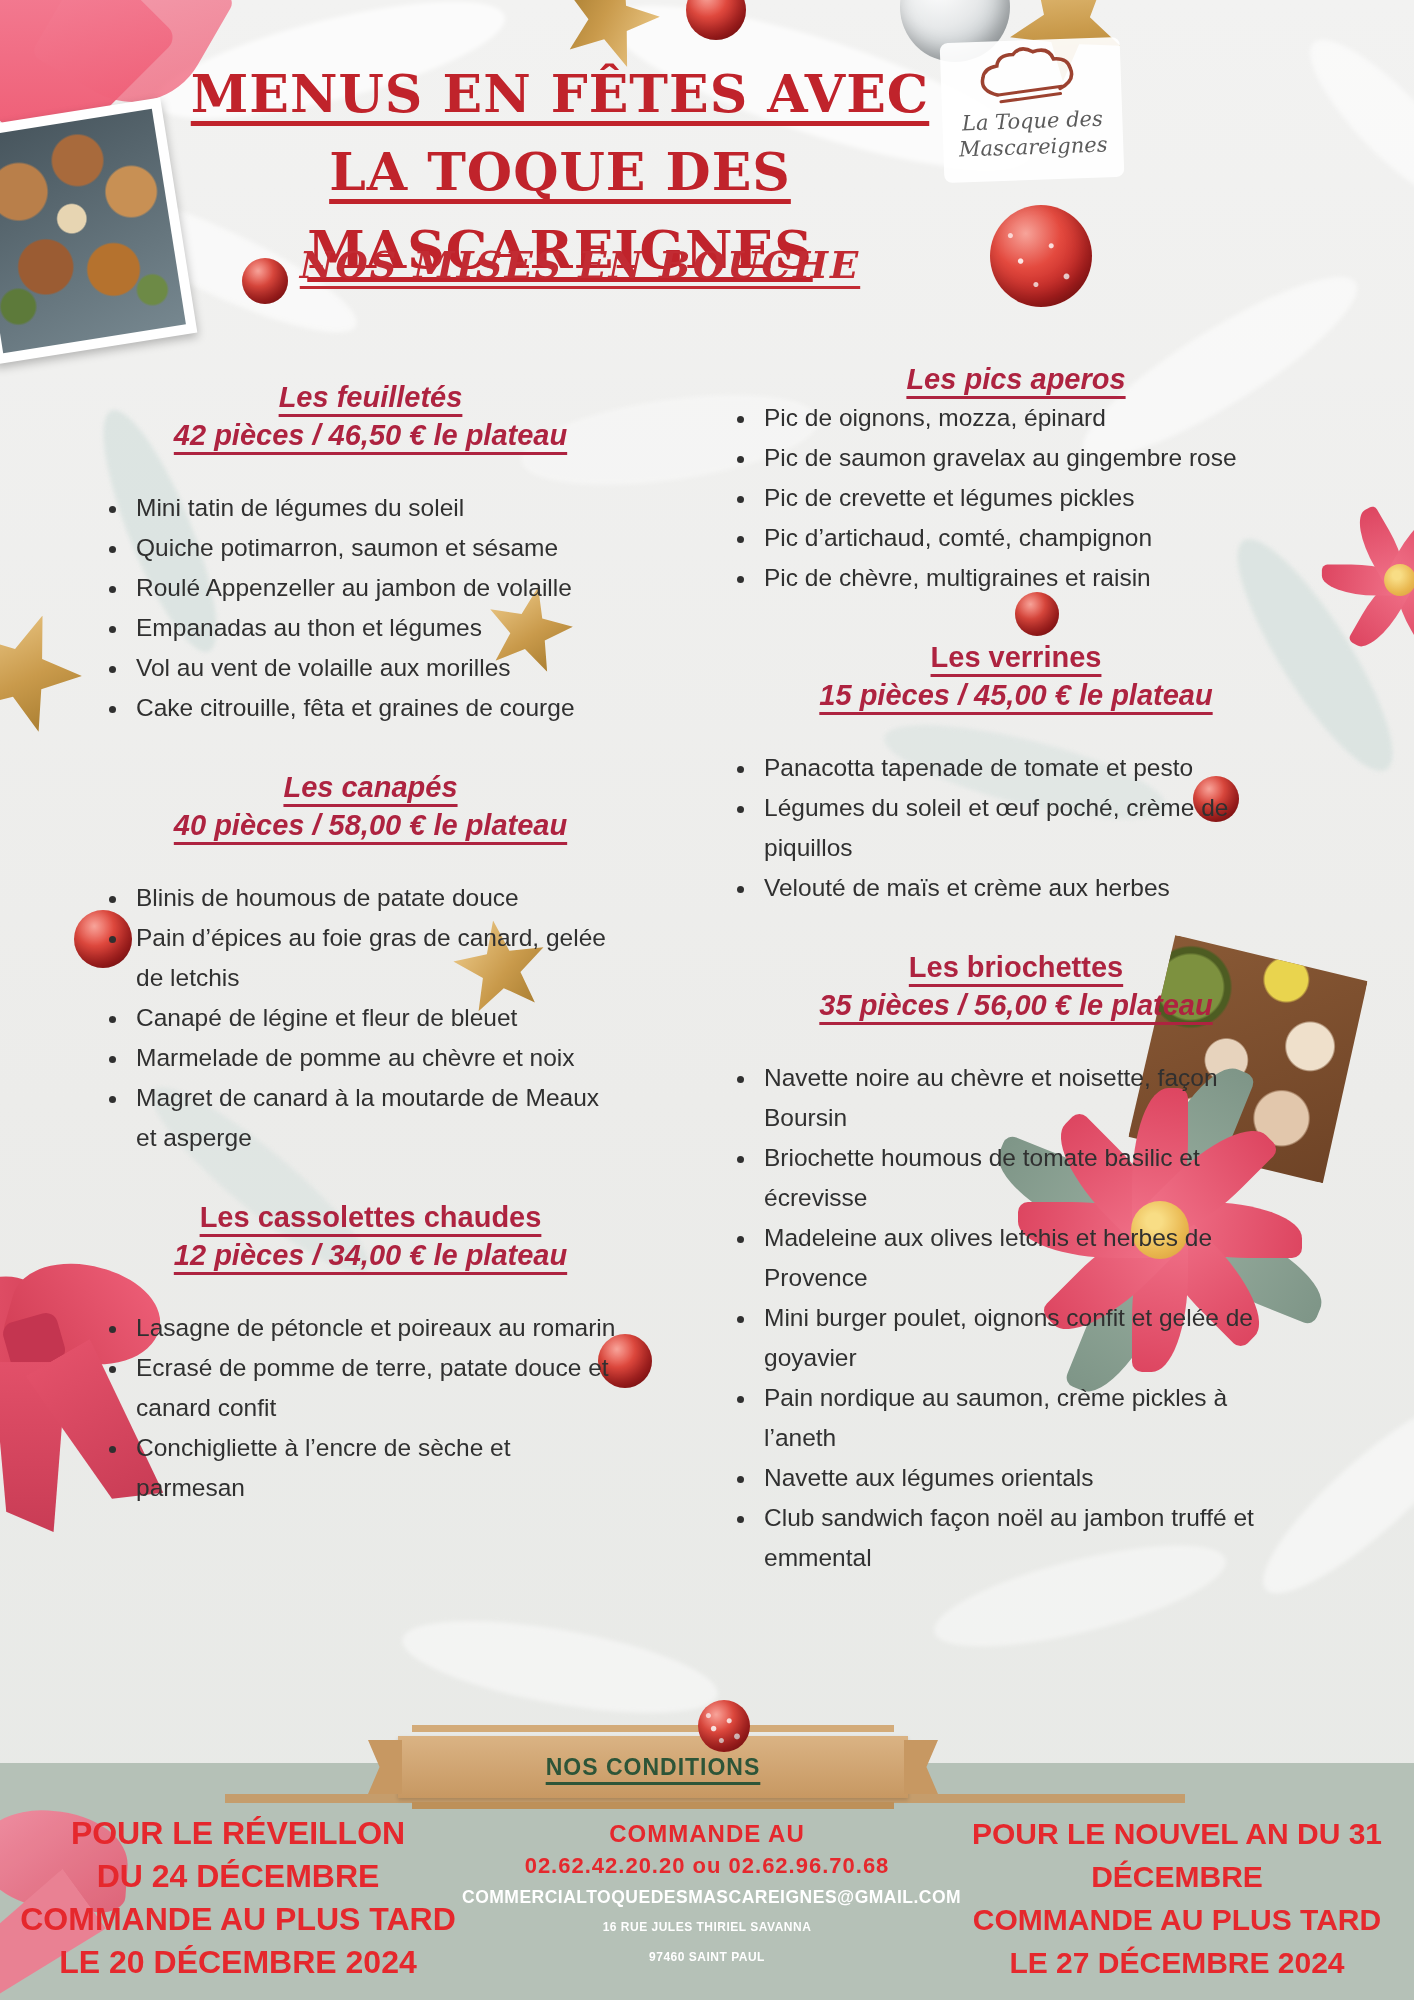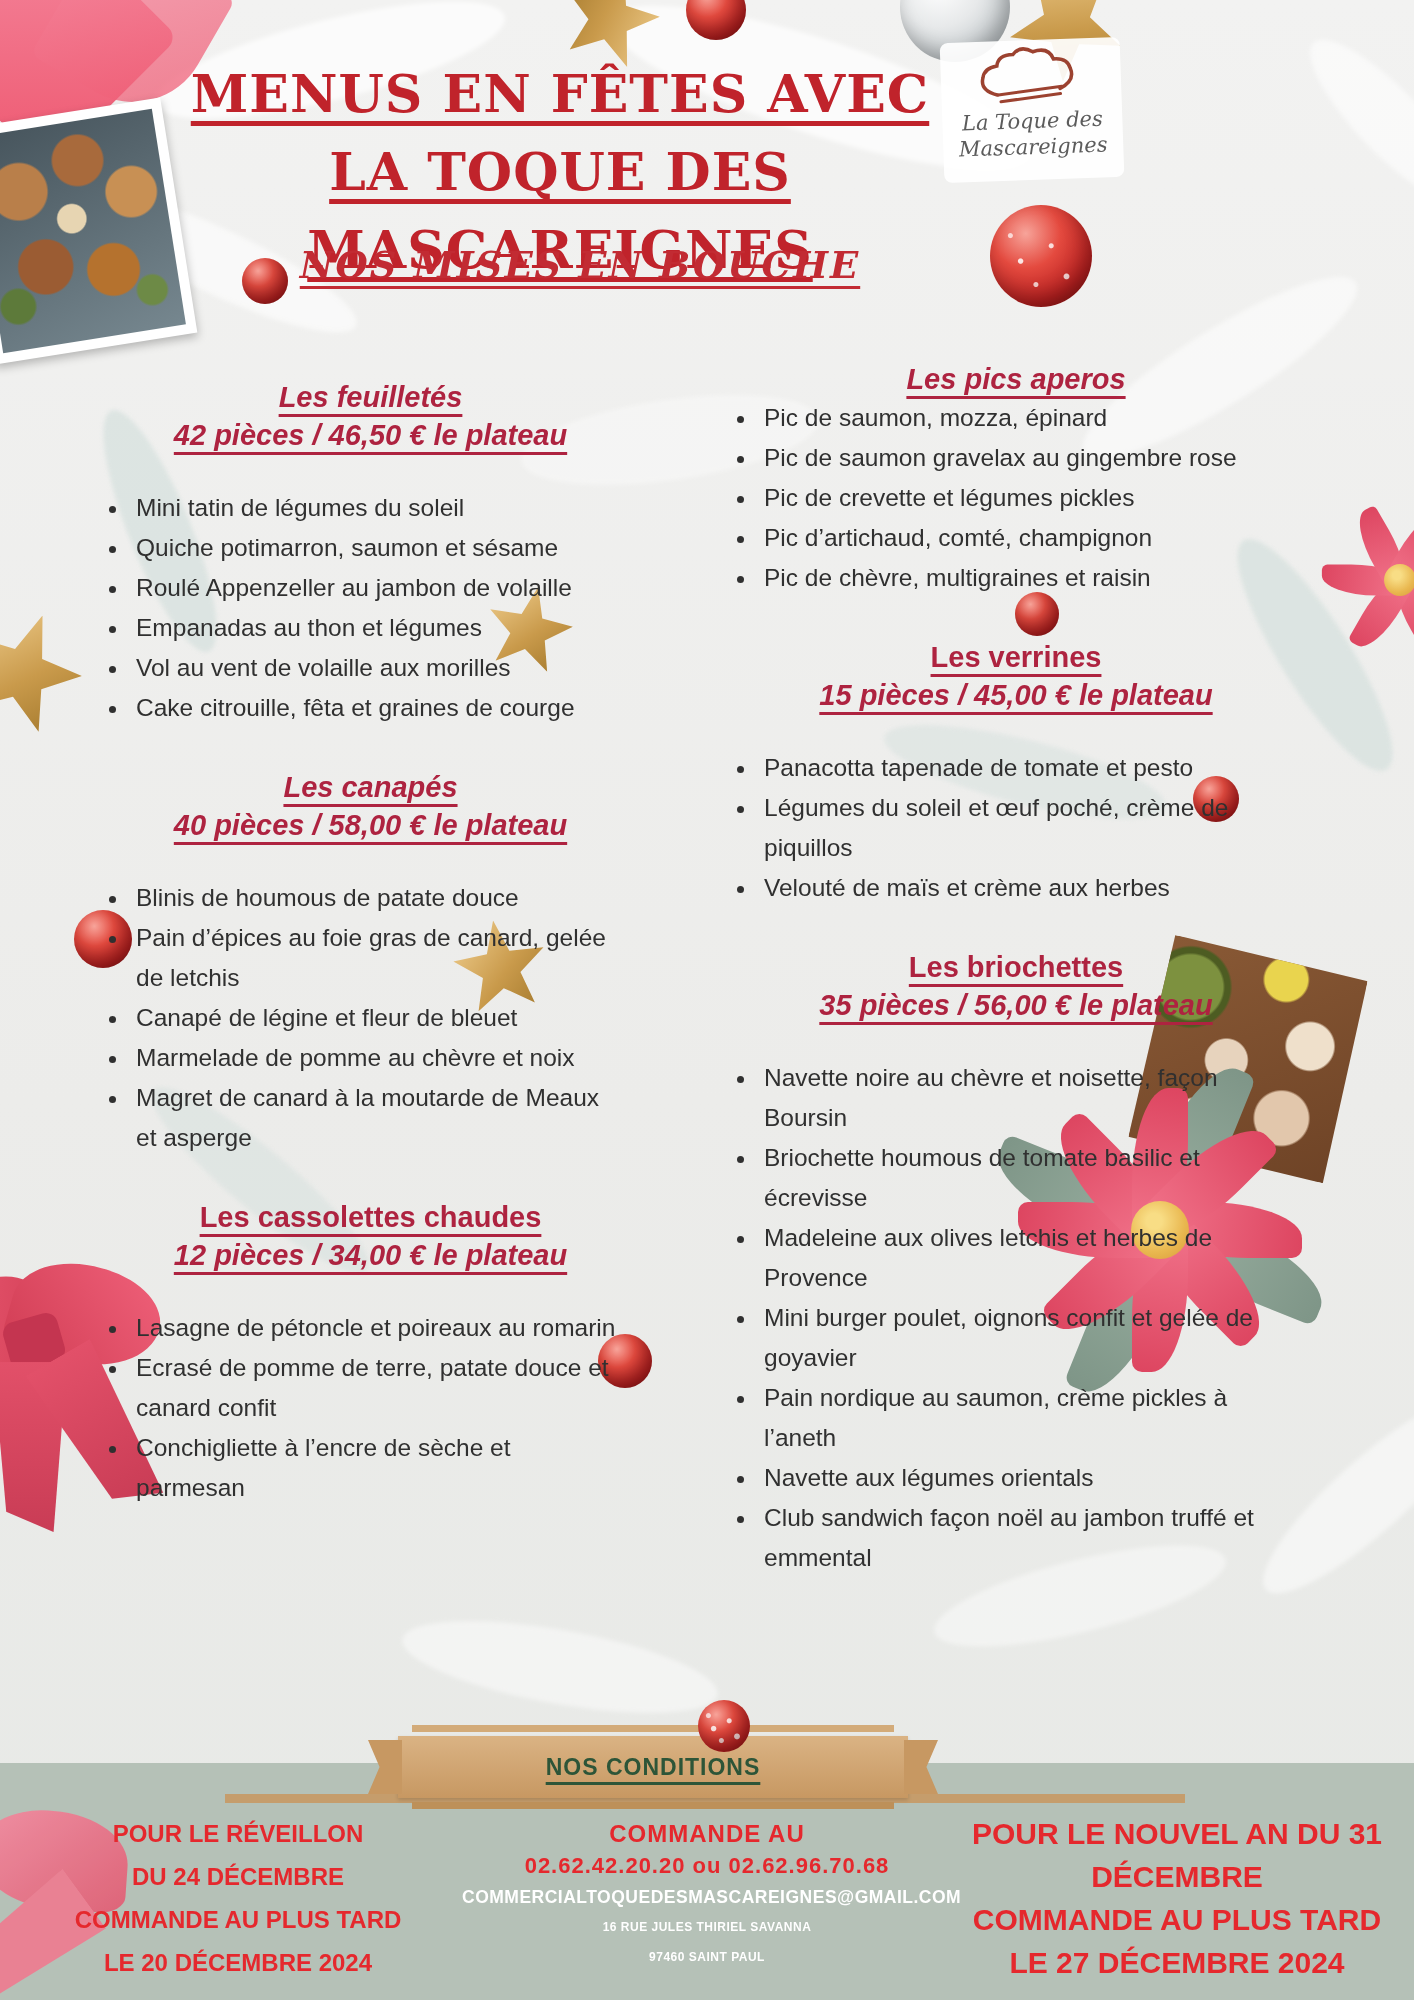--- a/index.html
+++ b/index.html
@@ -98,21 +98,21 @@
   .ribbon:before{content:"";position:absolute;left:14px;right:14px;top:-11px;height:7px;background:#d3ab79;}
   .ribbon:after{content:"";position:absolute;left:14px;right:14px;bottom:-11px;height:7px;background:#bd9059;}
   .ribbon .fold-l{position:absolute;left:-30px;top:4px;width:34px;height:54px;background:#c79862;
         clip-path:polygon(100% 0,0 0,34% 50%,0 100%,100% 100%);}
   .ribbon .fold-r{position:absolute;right:-30px;top:4px;width:34px;height:54px;background:#c79862;
         clip-path:polygon(0 0,100% 0,66% 50%,100% 100%,0 100%);}
   .ribbon .txt{display:block;text-align:center;line-height:62px;font-weight:700;font-size:23px;
         letter-spacing:1px;color:#2d5538;text-decoration:underline;text-decoration-thickness:3px;text-underline-offset:7px;}
 
   .foot{position:absolute;z-index:7;text-align:center;font-weight:700;}
-  .foot-left{left:12px;top:1812px;width:452px;color:#e5282d;font-size:24px;line-height:43px;}
+  .foot-left{left:12px;top:1812px;width:452px;color:#e5282d;font-size:32px;line-height:43px;}
   .foot-right{left:952px;top:1812px;width:450px;color:#e5282d;font-size:30px;line-height:43px;}
   .foot-center{left:462px;top:1818px;width:490px;}
   .foot-center .red-lines{color:#e5282d;}
   .foot-center .red-lines div:nth-child(1){font-size:24px;line-height:32px;letter-spacing:1px;}
   .foot-center .red-lines div:nth-child(2){font-size:22px;line-height:32px;letter-spacing:1px;}
   .foot-center .white-lines{color:#ffffff;}
   .foot-center .white-lines div{font-size:12px;line-height:30px;letter-spacing:.5px;}
   .foot-center .white-lines div:nth-child(1){font-size:17.5px;}
 </style>
 </head>
@@ -245,21 +245,21 @@
           <li>Ecrasé de pomme de terre, patate douce et canard confit</li>
           <li>Conchigliette à l’encre de sèche et parmesan</li>
         </ul>
     </section>
   </div>
 
   <div class="col col-right">
     <section>
       <h3 class="sec-title it"><span class="u2">Les pics aperos</span></h3>
       <ul class="items">
-          <li>Pic de saumon, mozza, épinard</li>
+          <li>Pic de oignons, mozza, épinard</li>
           <li>Pic de saumon gravelax au gingembre rose</li>
           <li>Pic de crevette et légumes pickles</li>
           <li>Pic d’artichaud, comté, champignon</li>
           <li>Pic de chèvre, multigraines et raisin</li>
         </ul>
     </section>
     <section>
       <h3 class="sec-title"><span class="u2">Les verrines</span></h3>
       <div class="sec-price it"><span class="u2">15 pièces / 45,00 € le plateau</span></div>
       <ul class="items gap-lg">

